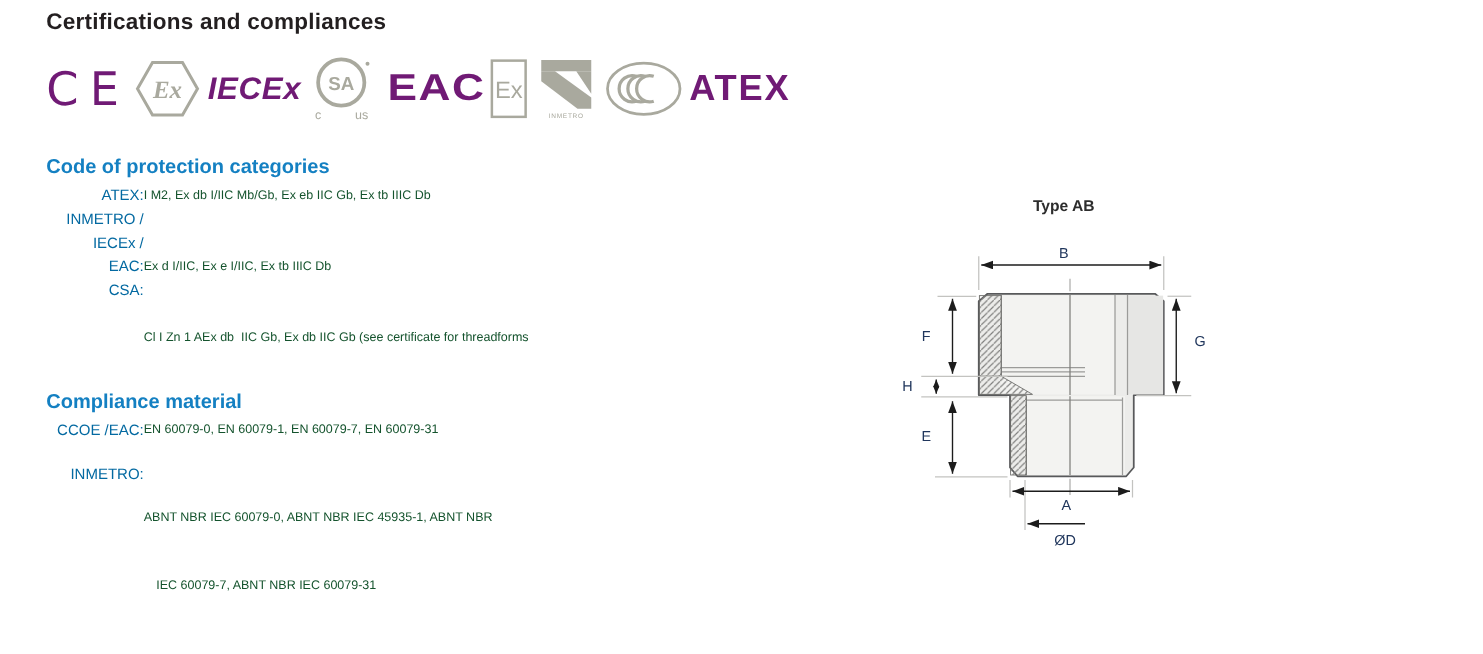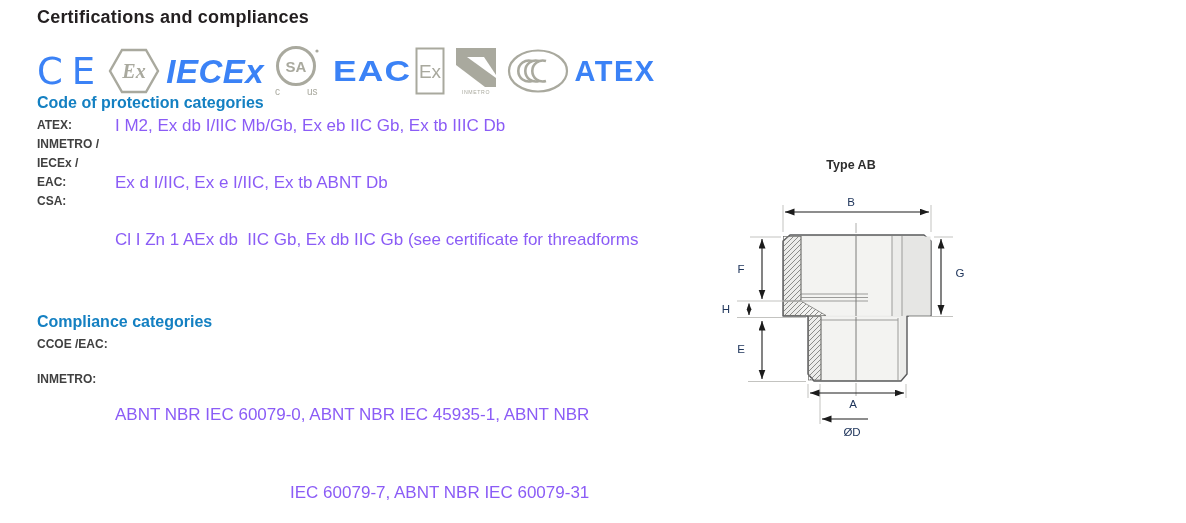--- a/index.html
+++ b/index.html
@@ -3,42 +3,42 @@
 <meta charset="utf-8">
 <style>
   html,body{margin:0;padding:0;background:#fff;}
   #root{position:relative;width:1186px;height:523px;background:#fff;overflow:hidden;
         font-family:"Liberation Sans",sans-serif;}
   .abs{position:absolute;}
 
   .page-title{left:37px;top:7px;font-size:18px;font-weight:700;color:#231f20;letter-spacing:.2px;}
 
   
-  .logo-strip{left:37px;top:42px;height:58px;display:flex;align-items:center;color:#3b82f6;}
+  .logo-strip{left:37px;top:42px;height:58px;display:flex;align-items:center;color:#701a75;}
   .logo-strip svg{display:block;}
   .logo-ce{font-size:37px;font-family:"DejaVu Sans",sans-serif;letter-spacing:9px;margin-right:4px;line-height:1;}
-  .logo-iecex{font-size:33px;font-weight:700;font-style:italic;margin-right:9px;letter-spacing:.5px;line-height:1;}
+  .logo-iecex{font-size:25px;font-weight:700;font-style:italic;margin-right:9px;letter-spacing:.5px;line-height:1;}
   .logo-eac{font-size:30px;font-weight:700;transform:scaleX(1.18);transform-origin:left center;
             margin-right:16px;letter-spacing:1px;line-height:1;}
   .logo-ccoe{font-size:29px;font-weight:700;letter-spacing:1.5px;line-height:1;}
   .gray-stroke{stroke:#a9a99e;fill:none;}
   .gray-fill{fill:#a9a99e;}
 
   
   .section{left:37px;width:640px;}
   .sec-heading{font-size:16px;font-weight:700;color:#1480c2;margin:0 0 4px 0;}
   .drow{display:flex;}
-  .dlabel{flex:0 0 78px;font-size:12px;font-weight:700;color:#404040;line-height:19px;}
-  .dval{font-size:17px;color:#8b5cf6;line-height:19px;white-space:pre-wrap;text-align:right;}
-  .protection{top:94px;}
+  .dlabel{flex:0 0 78px;font-size:12px;font-weight:400;color:#0369a1;line-height:19px;text-align:right;}
+  .dval{font-size:10px;color:#14532d;line-height:19px;white-space:pre-wrap;}
+  .protection{top:125px;}
   .compliance{top:313px;}
   .compliance .dlabel,.compliance .dval{line-height:18px;}
   .mt8{margin-top:8px;}
   .mt17{margin-top:17px;}
-  .ind2{padding-left:10px;margin-top:24px;}
+  .ind2{padding-left:10px;}
 
   
   .diagram-box{left:710px;top:150px;width:310px;height:300px;}
   .dim-text{font-size:11.5px;fill:#20365c;}
   .diag-title{font-size:12.5px;font-weight:700;fill:#2d2d2d;}
 </style>
 </head>
 <body>
 
 <div id="root">
@@ -94,34 +94,35 @@
       <div class="dval">I M2, Ex db I/IIC Mb/Gb, Ex eb IIC Gb, Ex tb IIIC Db</div>
     </div>
     <div class="drow">
       <div class="dlabel">INMETRO /</div>
     </div>
     <div class="drow">
       <div class="dlabel">IECEx /</div>
     </div>
     <div class="drow">
       <div class="dlabel">EAC:</div>
-      <div class="dval">Ex d I/IIC, Ex e I/IIC, Ex tb ABNT Db</div>
+      <div class="dval">Ex d I/IIC, Ex e I/IIC, Ex tb IIIC Db</div>
     </div>
     <div class="drow">
       <div class="dlabel">CSA:</div>
       <div class="dval">
         <div>Cl I Zn 1 AEx db  IIC Gb, Ex db IIC Gb (see certificate for threadforms</div>
       </div>
     </div>
   </div>
 
   <div class="abs section compliance">
-    <div class="sec-heading">Compliance categories</div>
+    <div class="sec-heading">Compliance material</div>
     <div class="drow">
       <div class="dlabel">CCOE /EAC:</div>
+      <div class="dval">EN 60079-0, EN 60079-1, EN 60079-7, EN 60079-31</div>
     </div>
     <div class="drow mt17">
       <div class="dlabel">INMETRO:</div>
       <div class="dval">
         <div>ABNT NBR IEC 60079-0, ABNT NBR IEC 45935-1, ABNT NBR</div>
         <div class="ind2">IEC 60079-7, ABNT NBR IEC 60079-31</div>
       </div>
     </div>
 
   </div>

